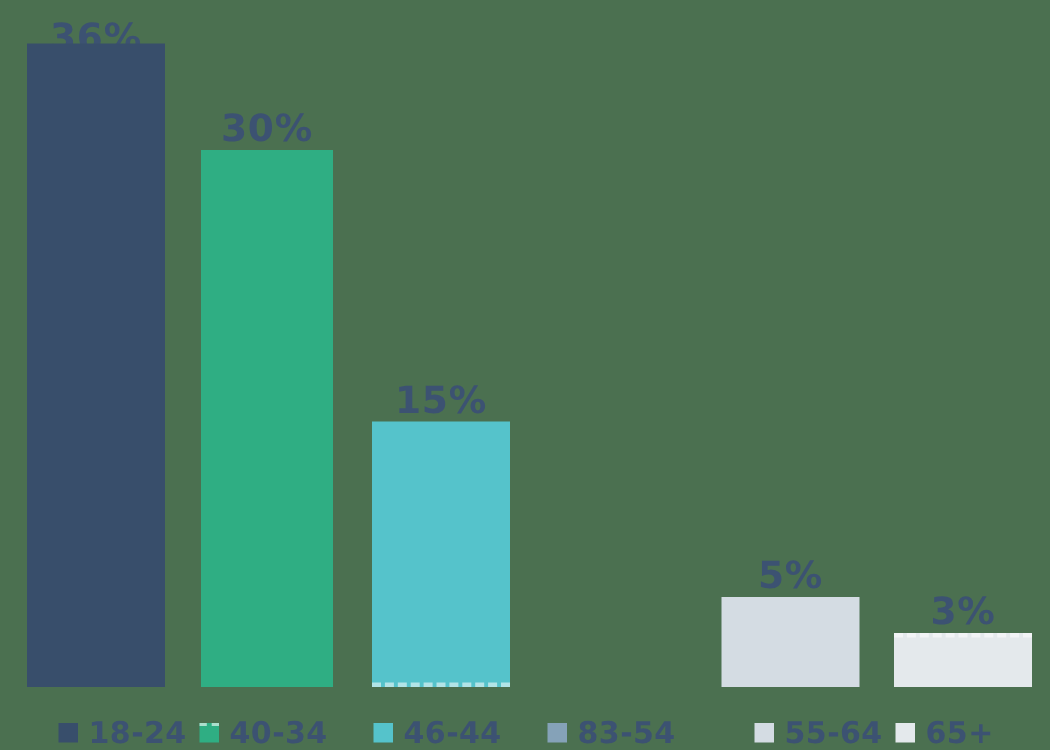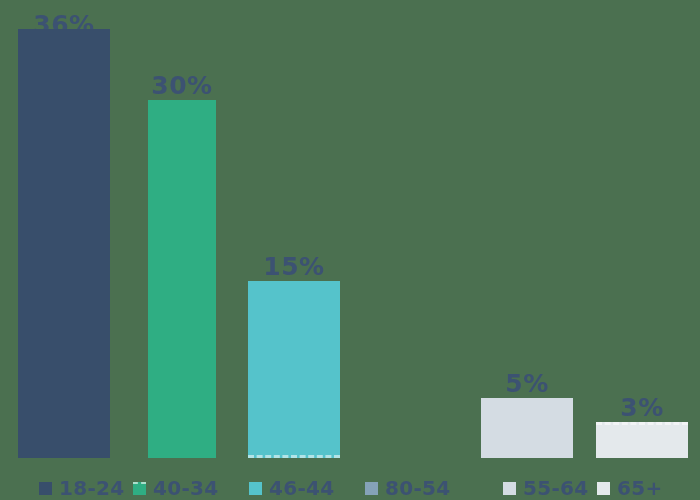--- a/index.html
+++ b/index.html
@@ -107,21 +107,21 @@
 
 <div id="chart-root">
 
   <div id="plot-area">
 
     <div class="bar-group" style="left:18px; width:92px; height:429px;">
       <div class="bar-label" style="top:-27px;margin-top:10px;">36%</div>
       <div class="bar" style="height:429px; background:#384e6b;"></div>
     </div>
 
-    <div class="bar-group" style="left:148px; width:68px; height:358px;border-radius:19px;">
+    <div class="bar-group" style="left:134px; width:88px; height:358px;border-radius:19px;">
       <div class="bar-label" style="top:-27px;">30%</div>
       <div class="bar" style="height:358px; background:#2fae83;"></div>
     </div>
 
     <div class="bar-group" style="left:248px; width:92px; height:177px;">
       <div class="bar-label" style="top:-27px;">15%</div>
       <div class="bar has-dash" style="height:177px; background:#55c3cb;"></div>
     </div>
 
 
@@ -149,21 +149,21 @@
       <span class="legend-text">40-34</span>
     </div>
 
     <div class="legend-item" style="left:249px;">
       <span class="legend-swatch" style="background:#55c3cb;"></span>
       <span class="legend-text">46-44</span>
     </div>
 
     <div class="legend-item" style="left:365px;">
       <span class="legend-swatch" style="background:#85a2b8;"></span>
-      <span class="legend-text">80-54</span>
+      <span class="legend-text">83-54</span>
     </div>
 
     <div class="legend-item" style="left:503px;text-align:center;">
       <span class="legend-swatch" style="background:#d4dce3;"></span>
       <span class="legend-text">55-64</span>
     </div>
 
     <div class="legend-item" style="left:597px;">
       <span class="legend-swatch" style="background:#e4e9ec;"></span>
       <span class="legend-text">65+</span>

